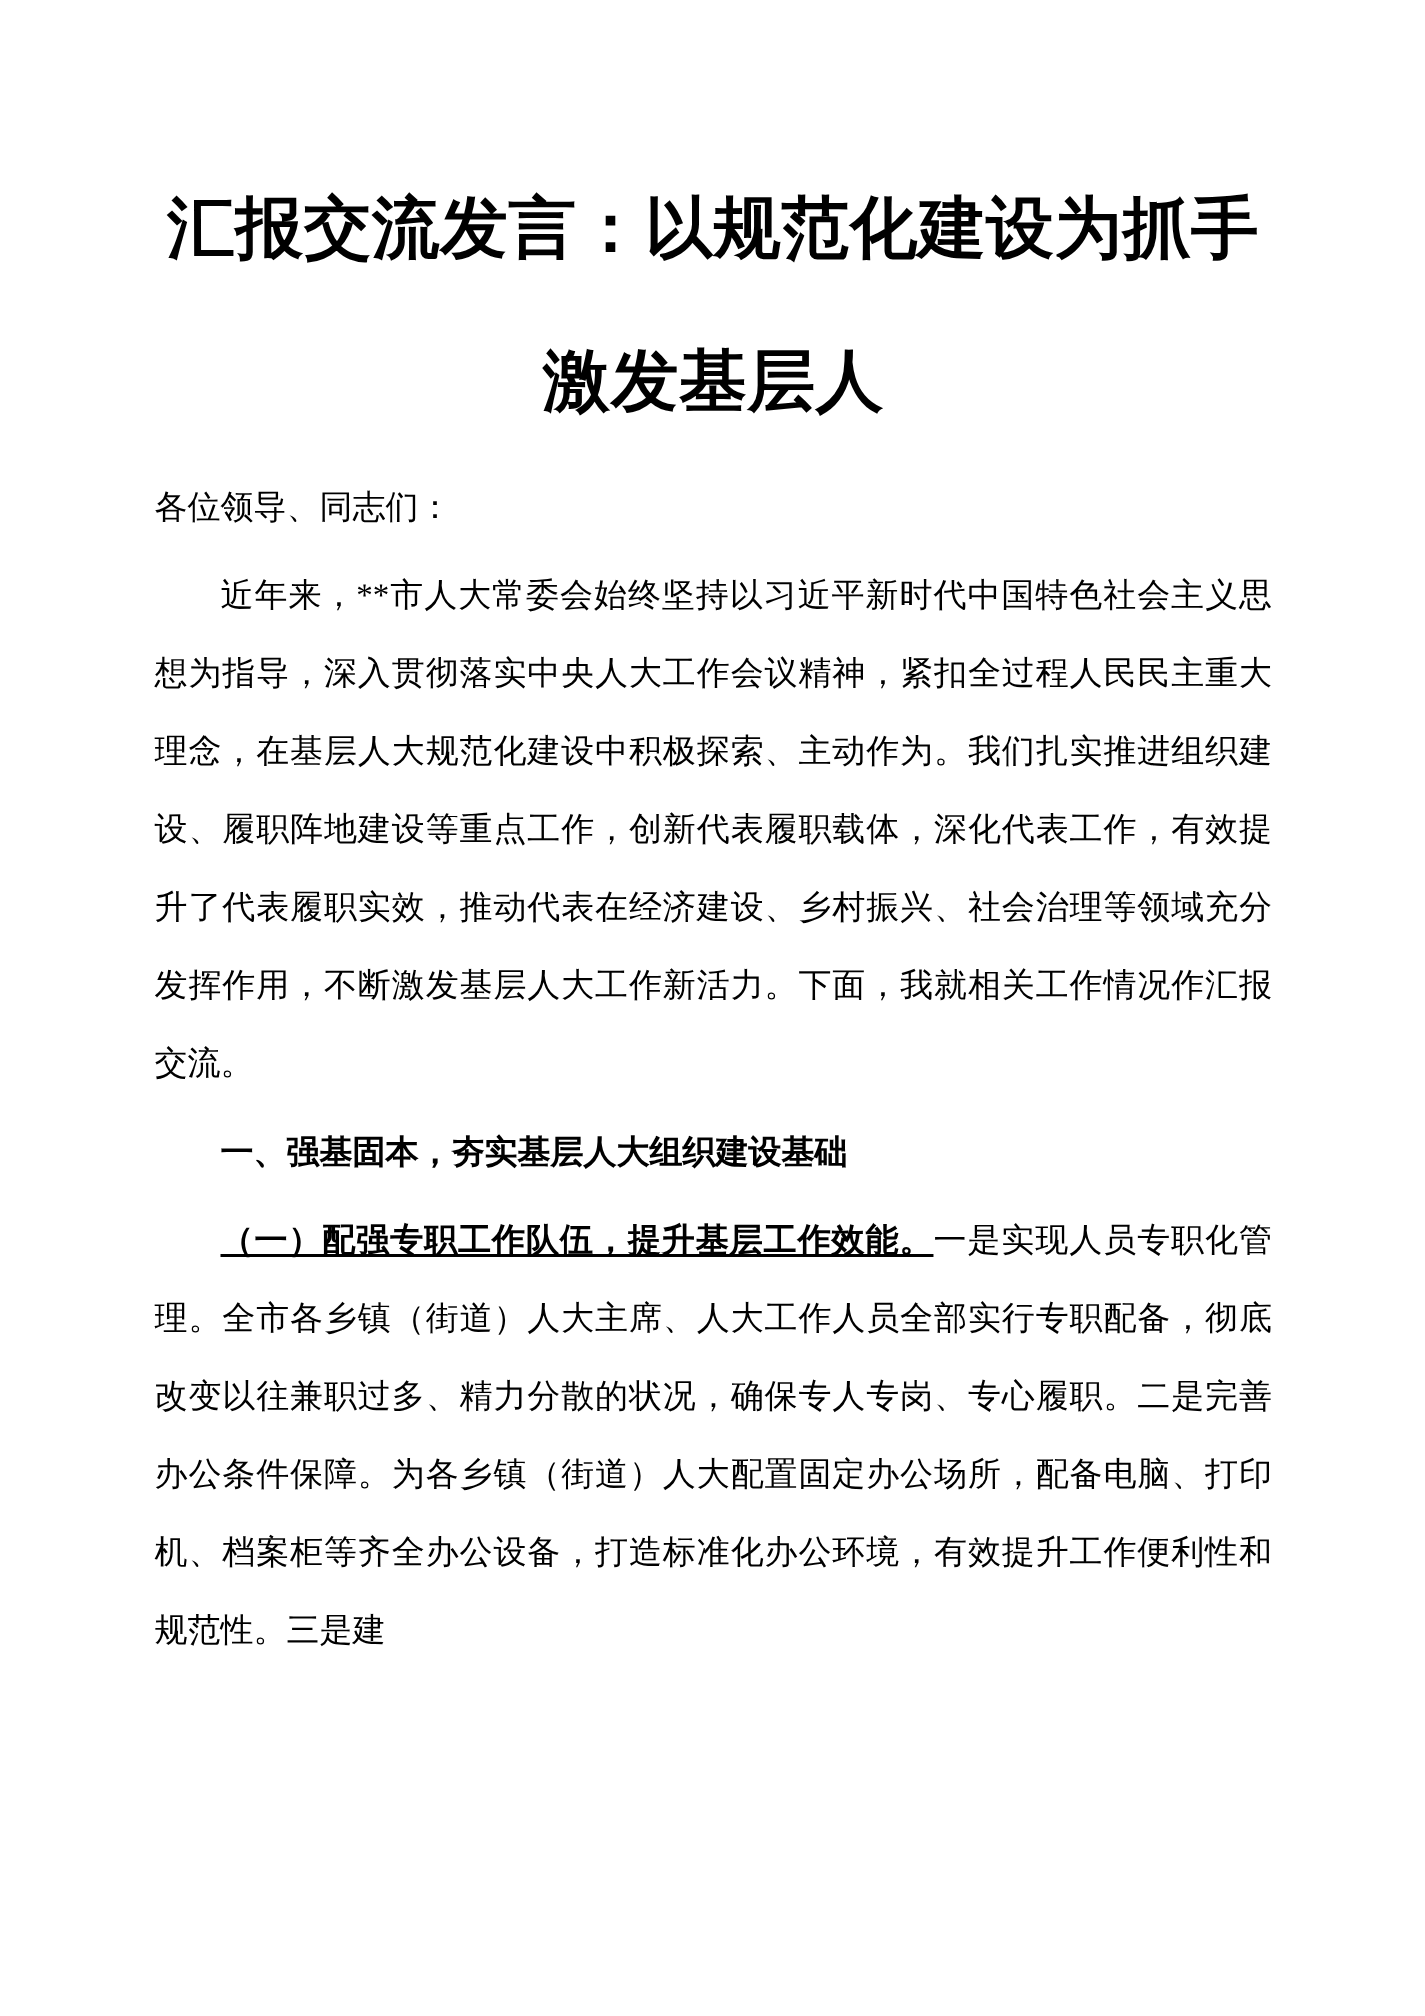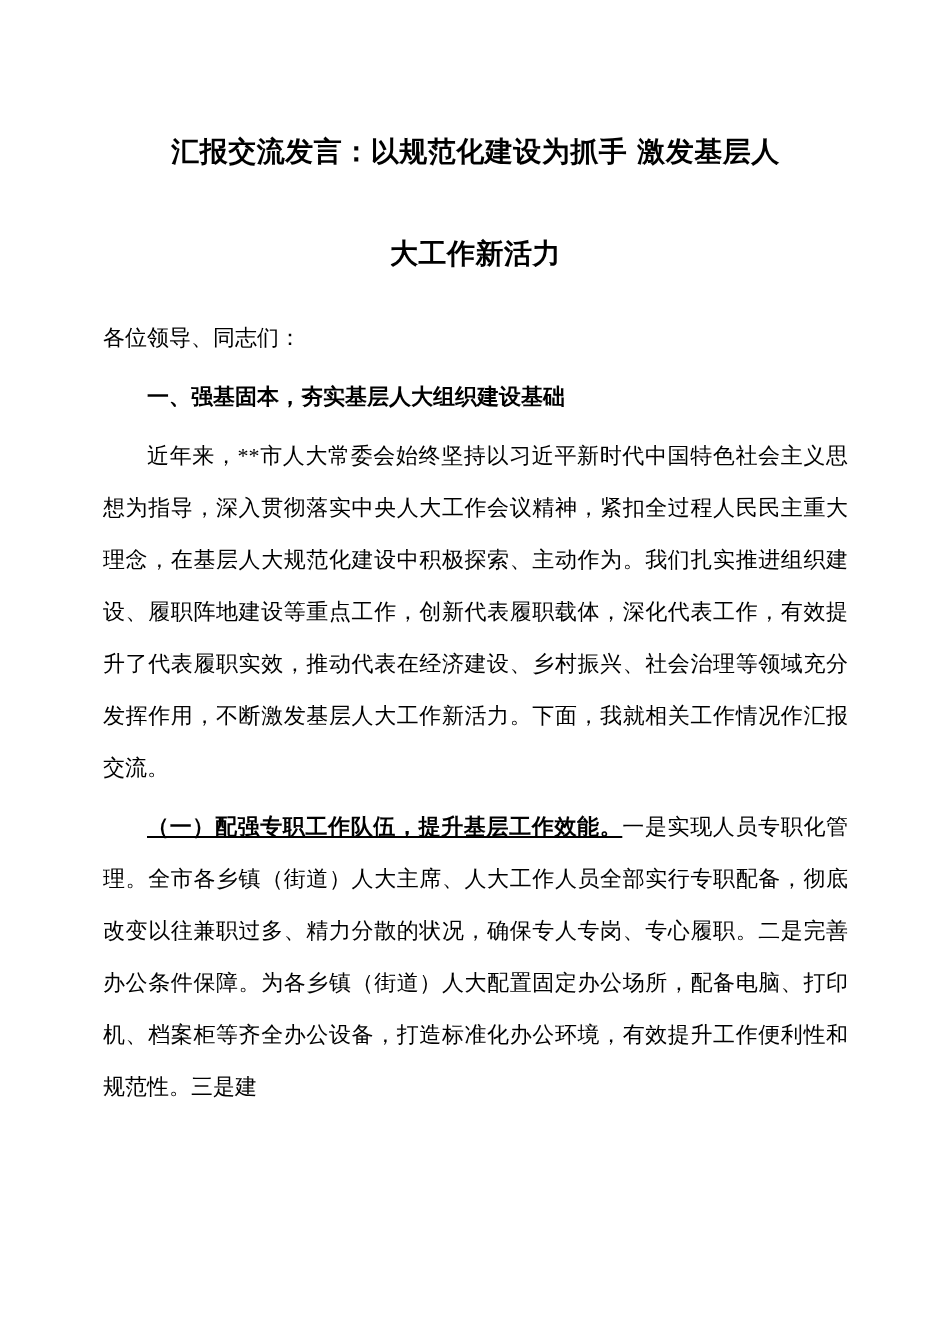--- a/index.html
+++ b/index.html
@@ -16,21 +16,21 @@
     overflow: hidden;
     box-sizing: border-box;
   }
   .content {
     padding: 0 102px 0 103px;
   }
   .doc-title {
     margin: 101px 0 7px 0;
     font-family: "DejaVu Sans", "Liberation Sans", sans-serif;
     font-weight: 700;
-    font-size: 28px;
+    font-size: 45px;
     line-height: 102px;
     text-align: center;
     letter-spacing: 0.5px;
     white-space: pre-wrap;
   }
   .title-line {
     display: block;
   }
   .body-text p {
     margin: 0 0 7px 0;
@@ -53,28 +53,28 @@
     font-weight: 700;
     text-decoration: underline;
   }
 </style>
 </head>
 <body>
 
 <div class="page">
   <div class="content">
 
-    <h1 class="doc-title"><span class="title-line">汇报交流发言：以规范化建设为抓手 激发基层人</span><span class="title-line">大工作新活力</span></h1>
+    <h1 class="doc-title"><span class="title-line">汇报交流发言：以规范化建设为抓手 激发基层人</span></h1>
 
     <div class="body-text">
 
       <p class="salutation">各位领导、同志们：</p>
 
+      <p class="para">近年来，**市人大常委会始终坚持以习近平新时代中国特色社会主义思想为指导，深入贯彻落实中央人大工作会议精神，紧扣全过程人民民主重大理念，在基层人大规范化建设中积极探索、主动作为。我们扎实推进组织建设、履职阵地建设等重点工作，创新代表履职载体，深化代表工作，有效提升了代表履职实效，推动代表在经济建设、乡村振兴、社会治理等领域充分发挥作用，不断激发基层人大工作新活力。下面，我就相关工作情况作汇报交流。</p>
+
       <p class="para heading">一、强基固本，夯实基层人大组织建设基础</p>
-
-      <p class="para">近年来，**市人大常委会始终坚持以习近平新时代中国特色社会主义思想为指导，深入贯彻落实中央人大工作会议精神，紧扣全过程人民民主重大理念，在基层人大规范化建设中积极探索、主动作为。我们扎实推进组织建设、履职阵地建设等重点工作，创新代表履职载体，深化代表工作，有效提升了代表履职实效，推动代表在经济建设、乡村振兴、社会治理等领域充分发挥作用，不断激发基层人大工作新活力。下面，我就相关工作情况作汇报交流。</p>
 
 
       <p class="para"><span class="bold-lead">（一）配强专职工作队伍，提升基层工作效能。</span><span>一是实现人员专职化管理。全市各乡镇（街道）人大主席、人大工作人员全部实行专职配备，彻底改变以往兼职过多、精力分散的状况，确保专人专岗、专心履职。二是完善办公条件保障。为各乡镇（街道）人大配置固定办公场所，配备电脑、打印机、档案柜等齐全办公设备，打造标准化办公环境，有效提升工作便利性和规范性。三是建</span></p>
 
     </div>
   </div>
 </div>
 
 </body></html>

